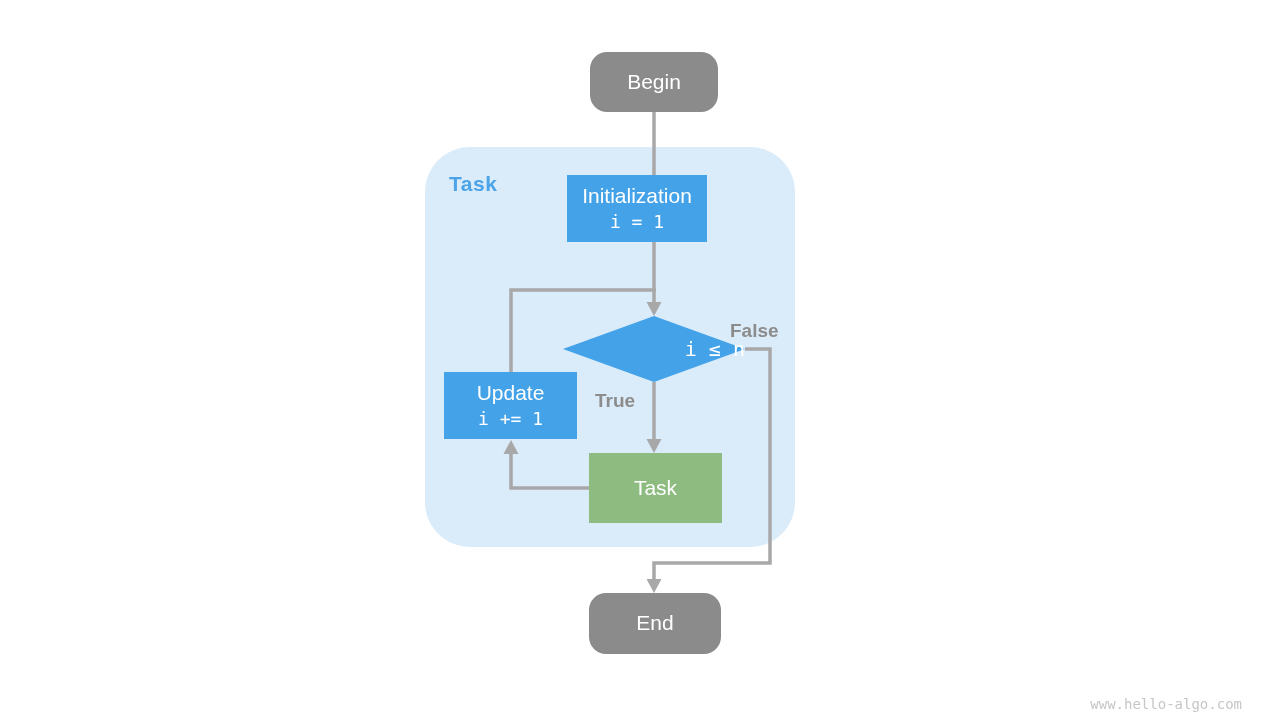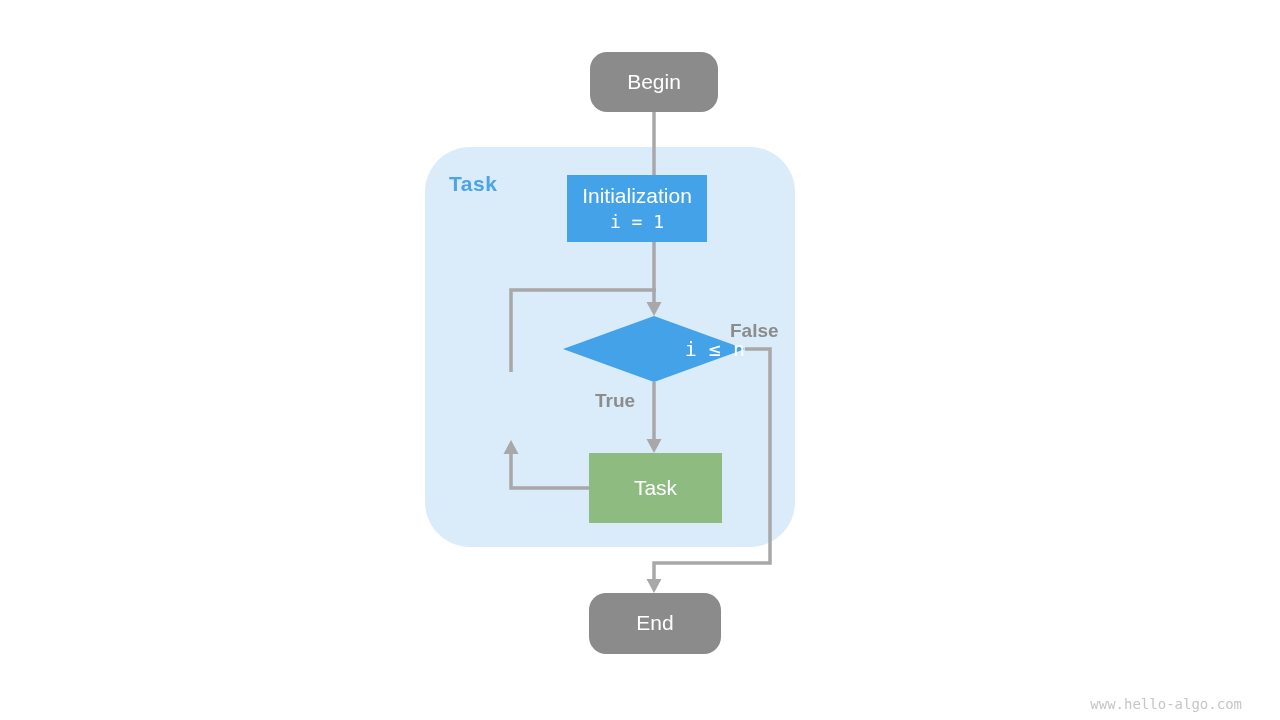--- a/index.html
+++ b/index.html
@@ -144,20 +144,24 @@
 
   <div class="abs node process node-init">
     <span class="title">Initialization</span>
     <span class="code">i = 1</span>
   </div>
 
   <div class="abs diamond-label">
     <span>i ≤ n</span>
   </div>
 
+  <div class="abs node process node-update">
+    <span class="title">Update</span>
+    <span class="code">i += 1</span>
+  </div>
 
   <div class="abs node terminal node-end">
     <span class="title">End</span>
   </div>
 
   <div class="abs node node-task">
     <span class="title">Task</span>
   </div>
 
   <div class="abs branch-label true-label">True</div>

